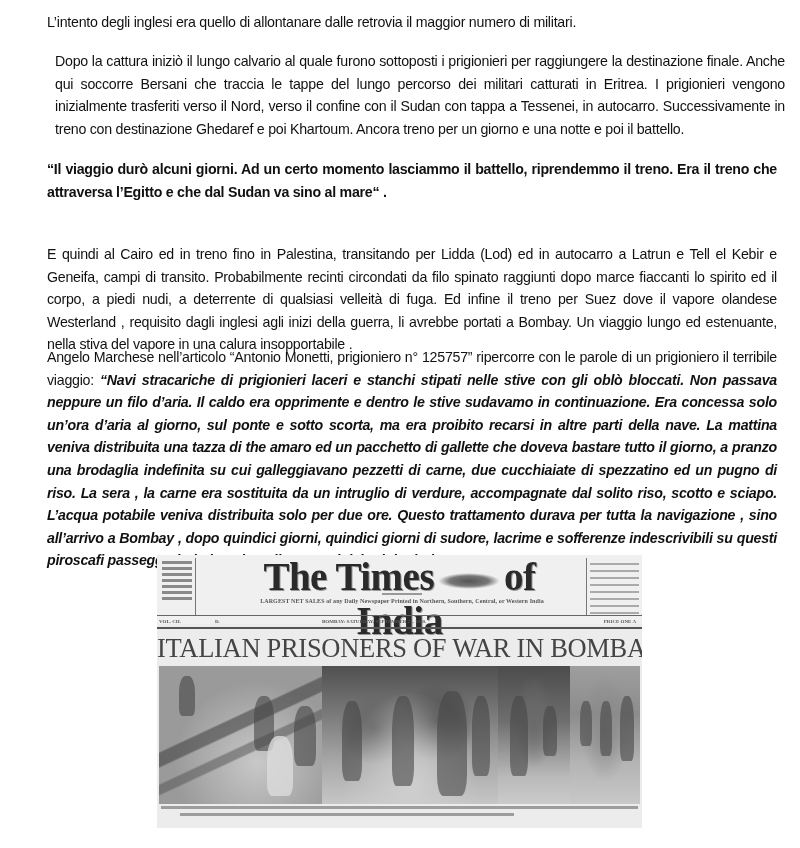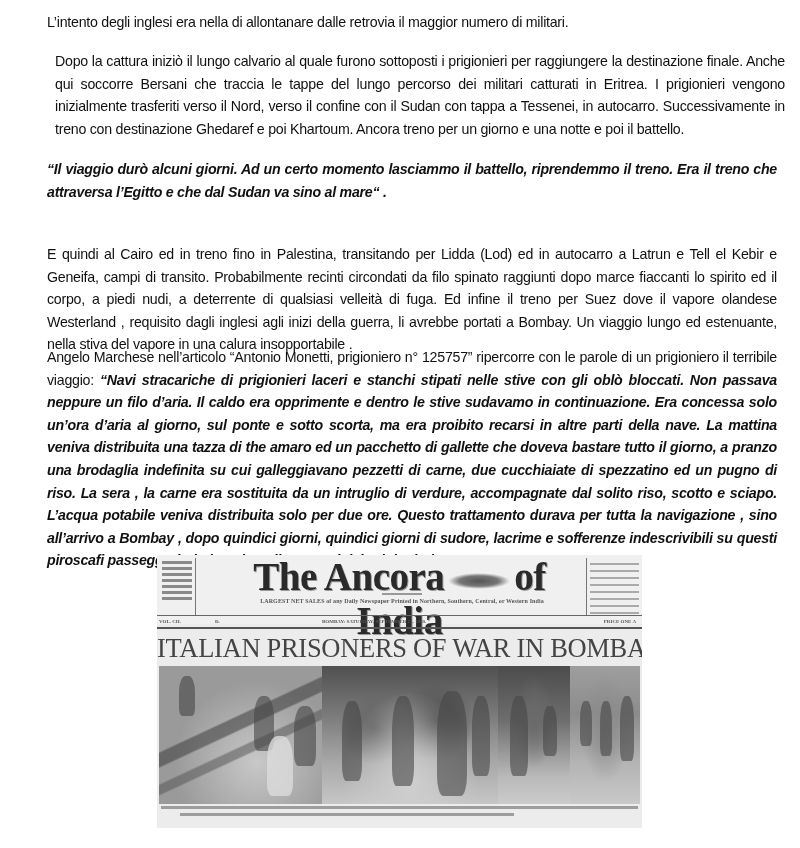--- a/index.html
+++ b/index.html
@@ -24,21 +24,21 @@
     .para {
       font-size: 14.2px;
       line-height: 22.6px;
       text-align: justify;
       margin: 0;
       letter-spacing: -0.25px;
       word-spacing: 0px;
     }
     .p1 { position: absolute; top: 11px; left: 0; width: 730px; text-align: left; }
     .p2 { position: absolute; top: 50px; left: 8px; width: 730px; }
-    .p3 { position: absolute; top: 158px; left: 0; width: 730px; font-weight: bold; font-style: italic; }
+    .p3 { position: absolute; top: 158px; left: 0; width: 730px; font-weight: bold; }
     .p4 { position: absolute; top: 217px; left: 0; width: 730px; margin-top: 26px; }
     .p5 { position: absolute; top: 346px; left: 0; width: 730px; }
     .bi { font-weight: bold; font-style: italic; }
 
     
     .clip {
       position: absolute;
       left: 157px;
       top: 555px;
       width: 485px;
@@ -198,40 +198,40 @@
     .caption div {
       height: 3px;
       background: #9d9d9d;
       margin-bottom: 4px;
     }
   </style>
 </head>
 <body>
 
 <div class="page">
-  <p class="para p1">L’intento degli inglesi era nella di allontanare dalle retrovia il maggior numero di militari.</p>
+  <p class="para p1">L’intento degli inglesi era quello di allontanare dalle retrovia il maggior numero di militari.</p>
   <p class="para p2">Dopo la cattura iniziò il lungo calvario al quale furono sottoposti i prigionieri per raggiungere la destinazione finale. Anche qui soccorre Bersani che traccia le tappe del lungo percorso dei militari catturati in Eritrea. I prigionieri vengono inizialmente trasferiti  verso il Nord, verso il confine con il Sudan  con tappa a Tessenei, in autocarro. Successivamente in treno con destinazione Ghedaref e poi Khartoum. Ancora treno per un giorno e una notte e poi il battello.</p>
   <p class="para p3">“Il viaggio durò alcuni giorni. Ad un certo momento lasciammo il battello, riprendemmo il treno. Era il treno che attraversa l’Egitto e che dal Sudan va sino al mare“ .</p>
   <p class="para p4">E quindi al Cairo ed in treno fino in Palestina, transitando per Lidda (Lod) ed in autocarro a Latrun e Tell el Kebir e Geneifa, campi di transito. Probabilmente recinti circondati da filo spinato raggiunti dopo marce fiaccanti lo spirito ed il corpo, a piedi nudi, a deterrente di qualsiasi velleità di fuga. Ed infine il treno per Suez dove il vapore olandese Westerland  , requisito dagli inglesi agli inizi della guerra, li avrebbe portati a Bombay.  Un viaggio lungo ed estenuante, nella stiva del vapore in una calura insopportabile .</p>
   <p class="para p5"><span>Angelo Marchese nell’articolo “Antonio Monetti, prigioniero n° 125757” ripercorre con le parole di un prigioniero il terribile viaggio: </span><span class="bi">“Navi stracariche di prigionieri laceri e stanchi stipati nelle stive con gli oblò bloccati. Non passava neppure un filo d’aria. Il caldo era opprimente e dentro le stive sudavamo in continuazione. Era concessa solo un’ora d’aria al giorno, sul ponte e sotto scorta, ma era proibito recarsi in altre parti della nave. La mattina veniva distribuita una tazza di the amaro ed un pacchetto di gallette che doveva bastare tutto il giorno, a pranzo una brodaglia indefinita su cui galleggiavano pezzetti di carne, due cucchiaiate di spezzatino ed un pugno di riso. La sera , la carne era sostituita da un intruglio di verdure, accompagnate dal solito riso, scotto e sciapo. L’acqua potabile veniva distribuita solo per due ore. Questo trattamento durava per tutta la navigazione , sino all’arrivo a Bombay , dopo quindici giorni, quindici giorni di sudore, lacrime e sofferenze indescrivibili su questi piroscafi passeggeri, riadattati per il trasporti dei prigionieri “.</span></p>
 </div>
 
 <div class="clip">
   <div class="masthead">
     <div class="ear-left">
       <div></div>
         <div></div>
         <div></div>
         <div></div>
         <div></div>
         <div></div>
         <div></div>
     </div>
     <div class="title">
-      <span>The Ancora</span><span class="crest"></span><span>of India</span>
+      <span>The Times</span><span class="crest"></span><span>of India</span>
     </div>
     <div class="est"></div>
     <div class="tagline">LARGEST NET SALES of any Daily Newspaper Printed in Northern, Southern, Central, or Western India</div>
     <div class="ear-right">
       <div></div>
         <div></div>
         <div></div>
         <div></div>
         <div></div>
         <div></div>

